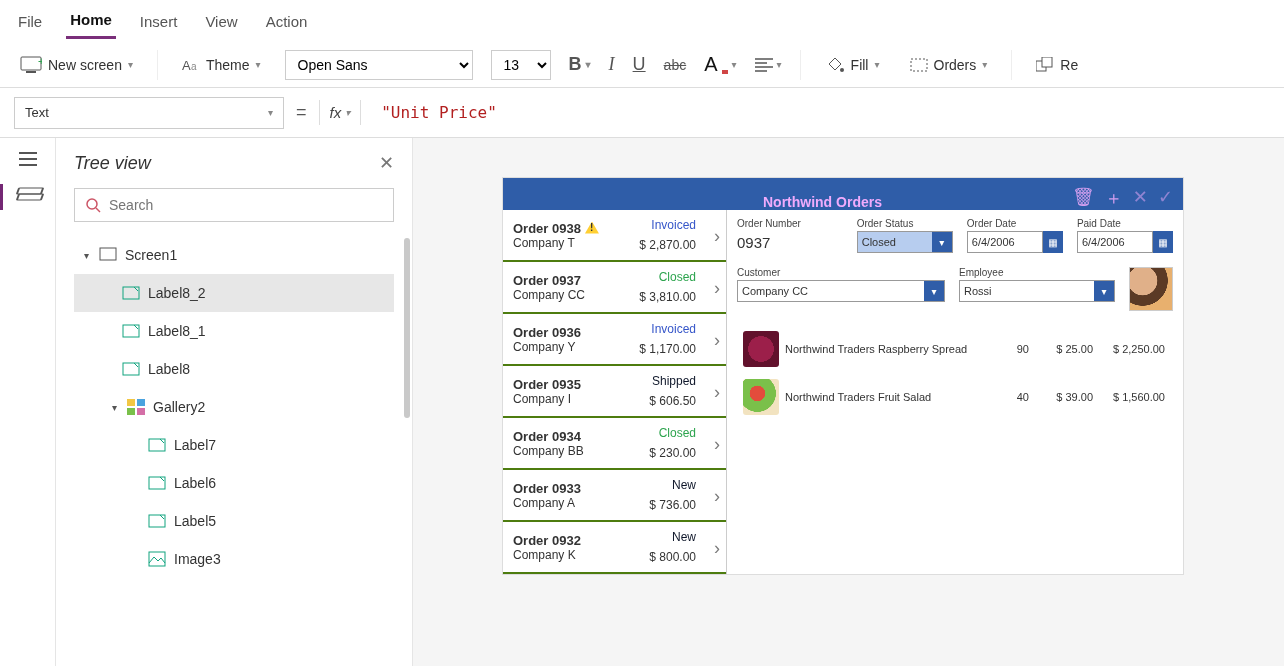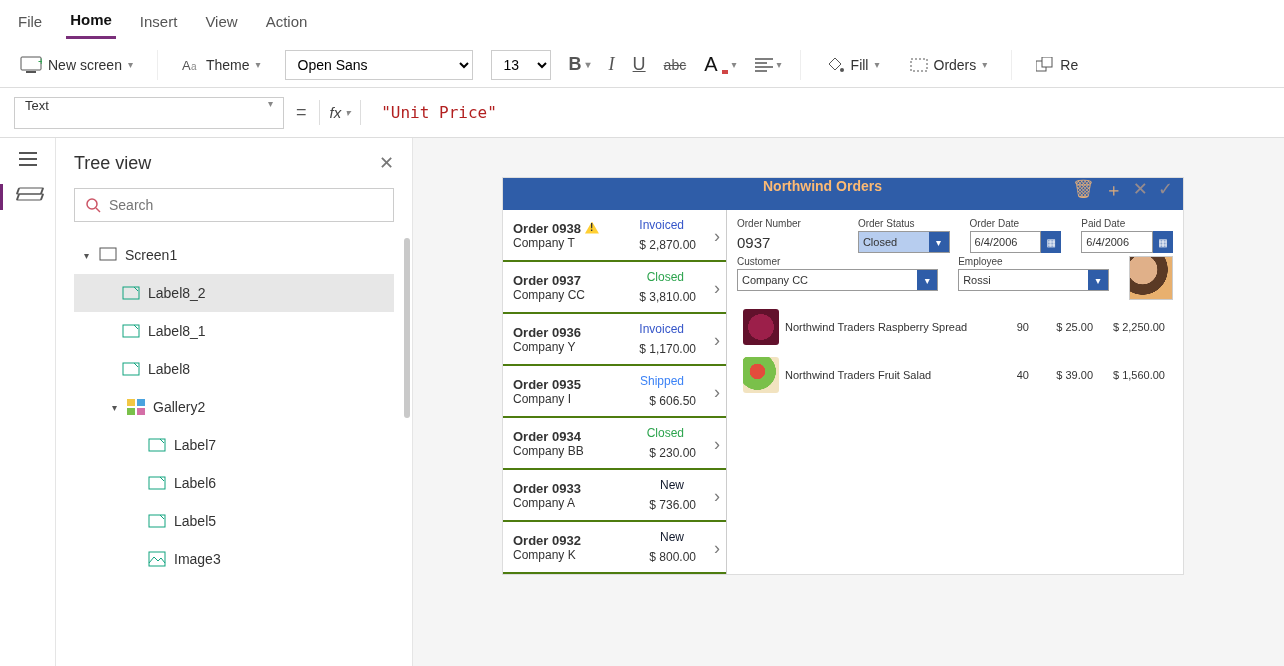--- a/index.html
+++ b/index.html
@@ -21,21 +21,21 @@
   .ribbon .fmt.bold { font-weight:700; }
   .ribbon .fmt.italic { font-style:italic; font-family: serif; }
   .ribbon .fmt.underline { text-decoration: underline; }
   .ribbon .fmt.strike { text-decoration: line-through; font-size:14px; }
   .ribbon .fmt .chev { font-size:10px; color:#888; }
   .ribbon .divider { width:1px; height:30px; background:#eee; }
   .ribbon .colorA { color:#111; }
 
   
   .formula-row { height: 50px; border-bottom: 1px solid #ddd; display: flex; align-items: center; padding: 0 14px; gap: 12px; }
-  .prop-select { width: 270px; height: 32px; border: 1px solid #ccc; padding: 0 10px; background: #fff; display:flex; justify-content:space-between; cursor:pointer; }
+  .prop-select { width: 270px; height: 32px; border: 1px solid #ccc; padding: 0 10px; background: #fff; display:flex; align-items:center; justify-content:space-between; cursor:pointer; }
   .fx-eq { font-size: 18px; color: #555; }
   .fx-chip { display:flex; align-items:center; gap:4px; font-style: italic; border-left:1px solid #ddd; border-right:1px solid #ddd; padding: 4px 10px; font-size:15px; color:#444; cursor:pointer; }
   .fx-chip .chev { font-size:10px; color:#888; }
   .formula-input { flex: 1; height: 32px; border: none; font-family: Consolas, monospace; font-size: 16px; color: #b21f1f; padding: 0 8px; }
 
   
   .main { display:flex; height: calc(666px - 42px - 46px - 50px); }
 
   
   .rail { width: 56px; border-right: 1px solid #e5e5e5; display:flex; flex-direction:column; align-items:center; gap:18px; padding-top:14px; }
@@ -44,59 +44,59 @@
   .rail .layers { width:22px; height:18px; position:relative; }
   .rail .layers::before, .rail .layers::after { content:""; position:absolute; left:0; width:22px; height:10px; border:2px solid #555; transform: skewX(-20deg) scaleY(.5); border-radius:2px; }
   .rail .layers::before { top:0; }
   .rail .layers::after { top:6px; }
   .rail .active-mark { position:absolute; left:0; width:3px; height:26px; background:#742774; }
 
   
   .tree-panel { width: 357px; border-right:1px solid #e5e5e5; padding:14px 18px; position:relative; }
   .tree-panel .scroll-thumb { position:absolute; right:2px; top:100px; width:6px; height:180px; background:#c9c9c9; border-radius:3px; }
   .tree-head { display:flex; align-items:center; justify-content:space-between; margin-bottom:14px; }
-  .tree-head h2 { font-size:18px; font-weight:400; }
+  .tree-head h2 { font-size:18px; font-weight:400;font-style:italic; }
   .tree-head .close { font-size:18px; color:#777; cursor:pointer; }
   .search-box { height:34px; border:1px solid #ccc; display:flex; align-items:center; padding:0 10px; gap:8px; margin-bottom:14px; font-size:14px; color:#888; }
   .search-box input { border:none; flex:1; font-size:14px; }
   .tree ul { list-style:none; }
   .tree li { display:flex; align-items:center; gap:8px; height:38px; padding-left:10px; font-size:14px; cursor:pointer; }
   .tree li.selected { background:#e7e7e7; }
   .tree li .ind1 { width:30px; }
   .tree li .ind2 { width:56px; }
   .tree .caret { font-size:10px; color:#555; margin-right:2px; }
   .tree .glyph { width:18px; height:16px; display:inline-flex; }
 
   
   .canvas { flex:1; background:#f5f5f5; position:relative; }
   .app-frame { position:absolute; left:90px; top:40px; width:680px; background:#fff; box-shadow: 0 0 0 1px #ddd; }
-  .app-header { height:32px; background:#2f5da8; color:#fdba74; display:flex; align-items:flex-start; justify-content:space-between; padding:0 10px; }
+  .app-header { height:32px; background:#2f5da8; color:#f0abfc; display:flex; align-items:flex-end; justify-content:space-between; padding:0 10px; }
   .app-header .title { flex:1; text-align:center; font-size:14px; font-weight:600; }
   .app-header .icons { display:flex; gap:10px; font-size:18px; }
   .app-header .icons span { opacity:.85; cursor:pointer; }
   .app-body { display:flex; }
 
   
   .orders { width:225px; border-right:1px solid #ccc; }
   .order-row { height:52px; border-bottom:2px solid #4d7c0f; padding:6px 10px; position:relative; display:flex; flex-direction:column; justify-content:center; font-size:13px; }
   .order-row .title { font-weight:600; }
   .order-row .company { font-size:12px; color:#333; }
-  .order-row .status { position:absolute; right:42px; top:8px; font-size:12px; }
+  .order-row .status { position:absolute; right:30px; top:8px; font-size:12px; }
   .order-row .amt   { position:absolute; right:30px; bottom:8px; font-size:12px; }
   .order-row .go    { position:absolute; right:6px; top:16px; font-size:18px; color:#7b7b7b; }
   .st-invoiced { color:#3656c9; }
   .st-closed   { color:#2da44e; }
-  .st-shipped  { color:#3b82f6; }
+  .st-shipped  { color:#0f172a; }
   .st-new      { color:#0f172a; }
   .warn-ico { display:inline-block; width:14px; height:12px; background:linear-gradient(#ffcf33,#ffcf33); clip-path: polygon(50% 0,100% 100%,0 100%); margin-left:4px; position:relative; top:1px; }
   .warn-ico::after{content:"!";position:absolute;left:5px;top:0;font-size:10px;color:#333;font-weight:700;}
 
   
   .detail { flex:1; padding:8px 10px 4px 10px; font-size:11px; }
-  .detail .row { display:flex; gap:20px; margin-bottom:3px; }
+  .detail .row { display:flex; gap:14px; margin-bottom:14px; }
   .detail label { font-size:10px; color:#444; display:block; margin-bottom:2px; }
   .detail .combo { border:1px solid #999; height:22px; display:flex; align-items:stretch; }
   .detail .combo .val { flex:1; padding:0 4px; display:flex; align-items:center; }
   .detail .combo .btn { width:20px; background:#2f5da8; color:#fff; display:flex; align-items:center; justify-content:center; font-size:10px; }
   .detail .combo.sel .val { background:#b7cdef; }
   .detail .date { display:flex; }
   .detail .date .val { flex:1; border:1px solid #999; height:22px; padding:0 4px; display:flex; align-items:center; }
   .detail .date .cal { width:20px; background:#2f5da8; color:#fff; display:flex; align-items:center; justify-content:center; font-size:10px; }
   .detail .notes { border:1px solid #999; height:22px; }
   .avatar { width:44px; height:44px; background: radial-gradient(circle at 30% 30%, #e0b089 0 35%, #5b3a25 36% 60%, #e8b06e 61% 100%); border:1px solid #ccc; }

